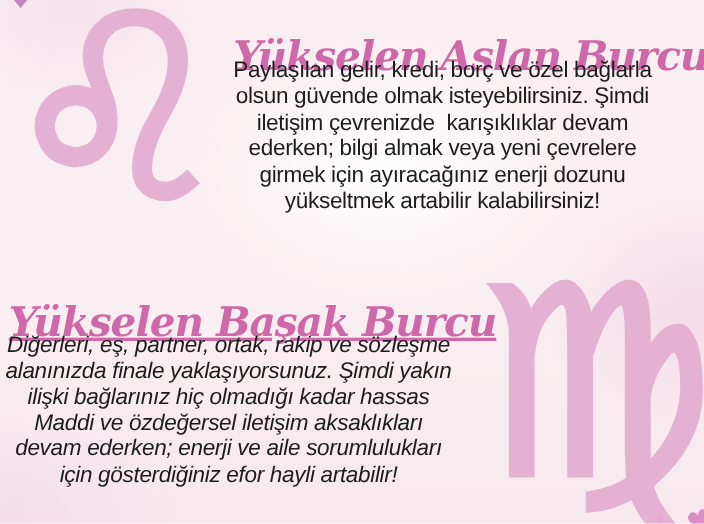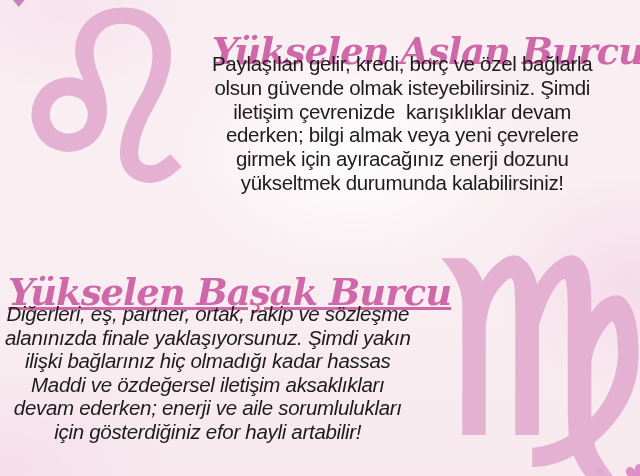--- a/index.html
+++ b/index.html
@@ -70,21 +70,21 @@
   <div class="zodiac" id="leo-glyph">♌</div>
 
   <h1 class="title" id="title-aslan">Yükselen Aslan Burcu</h1>
 
   <div class="para" id="para-aslan">
     <div class="line">Paylaşılan gelir, kredi, borç ve özel bağlarla</div>
     <div class="line">olsun güvende olmak isteyebilirsiniz. Şimdi</div>
     <div class="line">iletişim çevrenizde  karışıklıklar devam</div>
     <div class="line">ederken; bilgi almak veya yeni çevrelere</div>
     <div class="line">girmek için ayıracağınız enerji dozunu</div>
-    <div class="line">yükseltmek durumunda kalabilirsiniz!</div>
+    <div class="line">yükseltmek artabilir kalabilirsiniz!</div>
   </div>
 
   <h1 class="title" id="title-basak">Yükselen Başak Burcu</h1>
 
   <div class="zodiac" id="virgo-glyph">♍</div>
 
   <div class="para" id="para-basak">
     <div class="line">Diğerleri, eş, partner, ortak, rakip ve sözleşme</div>
     <div class="line">alanınızda finale yaklaşıyorsunuz. Şimdi yakın</div>
     <div class="line">ilişki bağlarınız hiç olmadığı kadar hassas</div>

